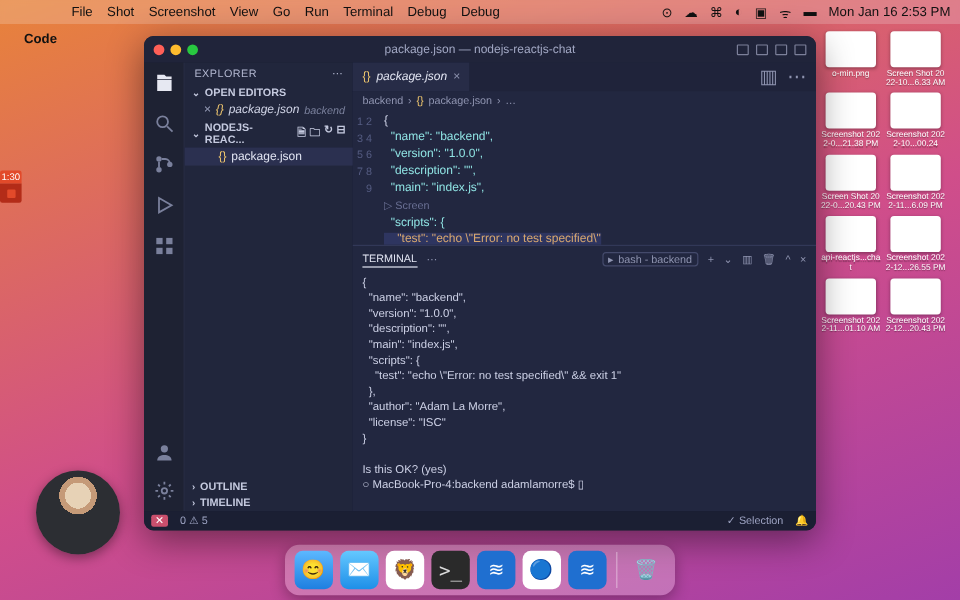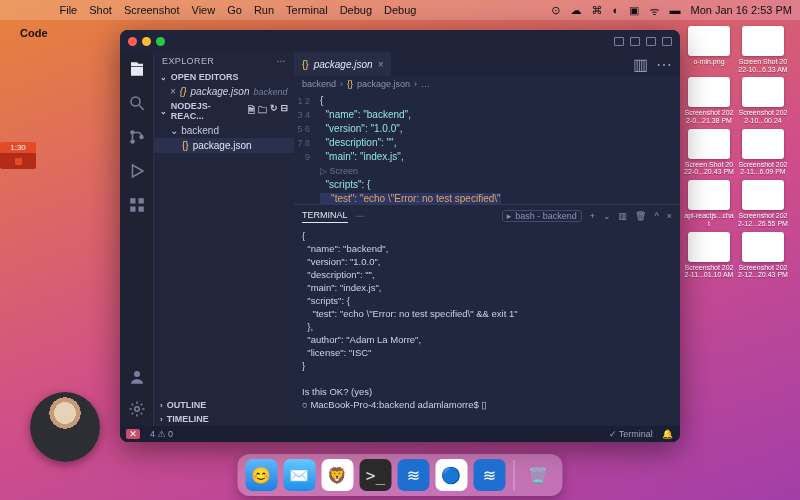--- a/index.html
+++ b/index.html
@@ -73,21 +73,21 @@
   .panel-tabs .dots{ color:#8f94b0;}
   .panel-tabs .right{ margin-left:auto; display:flex; gap:8px; align-items:center;}
   .panel-tabs .right .sh{ border:1px solid #444a6b; border-radius:3px; padding:0 4px; display:flex; gap:4px; align-items:center;}
   .term { flex:1; font-family:Menlo,monospace; font-size:9.5px; color:#cdd1e6; padding:2px 8px; line-height:13px; white-space:pre; overflow:hidden;}
 
   .statusbar{ height:16px; background:#1b1f33; color:#9da3c2; font-size:9px; display:flex; align-items:center; padding:0 6px; gap:10px;}
   .statusbar .err{ background:#c94f6d; color:#fff; width:14px; text-align:center; border-radius:2px;}
   .statusbar .right{ margin-left:auto; display:flex; gap:10px;}
 
   
-  .rec { position:absolute; top:142px; left:0; width:36px; }
+  .rec { position:absolute; top:142px; left:0; width:18px; }
   .rec .t{ background:#e24a2a; color:#fff; font-size:8px; text-align:center; border-radius:2px 2px 0 0; padding:1px 0;}
   .rec .b{ background:#b32c18; height:16px; border-radius:0 0 2px 2px; display:flex; align-items:center; justify-content:center;}
   .rec .b span{width:7px;height:7px;background:#e24a2a;border-radius:1px;}
 
   
   .webcam{ position:absolute; left:30px; bottom:38px; width:70px; height:70px; border-radius:50%; background:radial-gradient(circle at 50% 30%, #e7d2b6 0 18%, #c59a78 18% 26%, #2c2e33 26% 100%); box-shadow:0 3px 10px rgba(0,0,0,.4);}
 
   
   .dock{ position:absolute; bottom:4px; left:50%; transform:translateX(-50%); height:42px; background:rgba(255,255,255,.25); border-radius:12px; display:flex; align-items:center; padding:0 8px; gap:6px; box-shadow:0 4px 12px rgba(0,0,0,.3);}
   .dock .app{ width:32px; height:32px; border-radius:7px; display:flex; align-items:center; justify-content:center; font-size:16px; cursor:pointer;}
@@ -172,20 +172,21 @@
     </div>
 </div>
 
 <div class="vscode">
   <div class="titlebar">
     <div class="traffic">
       <div class="tl r"></div>
       <div class="tl y"></div>
       <div class="tl g"></div>
     </div>
+    <div class="title">package.json — nodejs-reactjs-chat</div>
     <div class="layout-icons">
       <div class="li"></div>
       <div class="li"></div>
       <div class="li"></div>
       <div class="li"></div>
     </div>
   </div>
 
   <div class="body">
 
@@ -242,21 +243,20 @@
       <div class="sect bold">
         <span class="chev">⌄</span>
         <span>NODEJS-REAC...</span>
         <span class="icn">
             <span>🗎</span>
             <span>🗀</span>
             <span>↻</span>
             <span>⊟</span>
           </span>
       </div>
-      <div class="tree-folder"><span class="chev">⌄</span> <span>backend</span></div>
       <div class="tree-file">
           <span class="br">{}</span>
           <span>package.json</span>
         </div>
       <div class="bottom-sect">
         <div class="sect bold">
             <span class="chev">›</span>
             <span>OUTLINE</span>
           </div>
         <div class="sect bold">
@@ -339,23 +339,23 @@
 <span>}</span>
 <span></span>
 <span>Is this OK? (yes)</span>
 <span>○ MacBook-Pro-4:backend adamlamorre$ ▯</span></div>
       </div>
     </div>
   </div>
 
   <div class="statusbar">
     <span class="err">✕</span>
-    <span>4 ⚠ 0</span>
+    <span>0 ⚠ 5</span>
     <div class="right">
-      <span>✓ Terminal</span>
+      <span>✓ Selection</span>
       <span>🔔</span>
     </div>
   </div>
 </div>
 
 <div class="webcam"></div>
 
 <div class="dock">
   <div class="app finder">😊</div>
   <div class="app mail">✉️</div>

